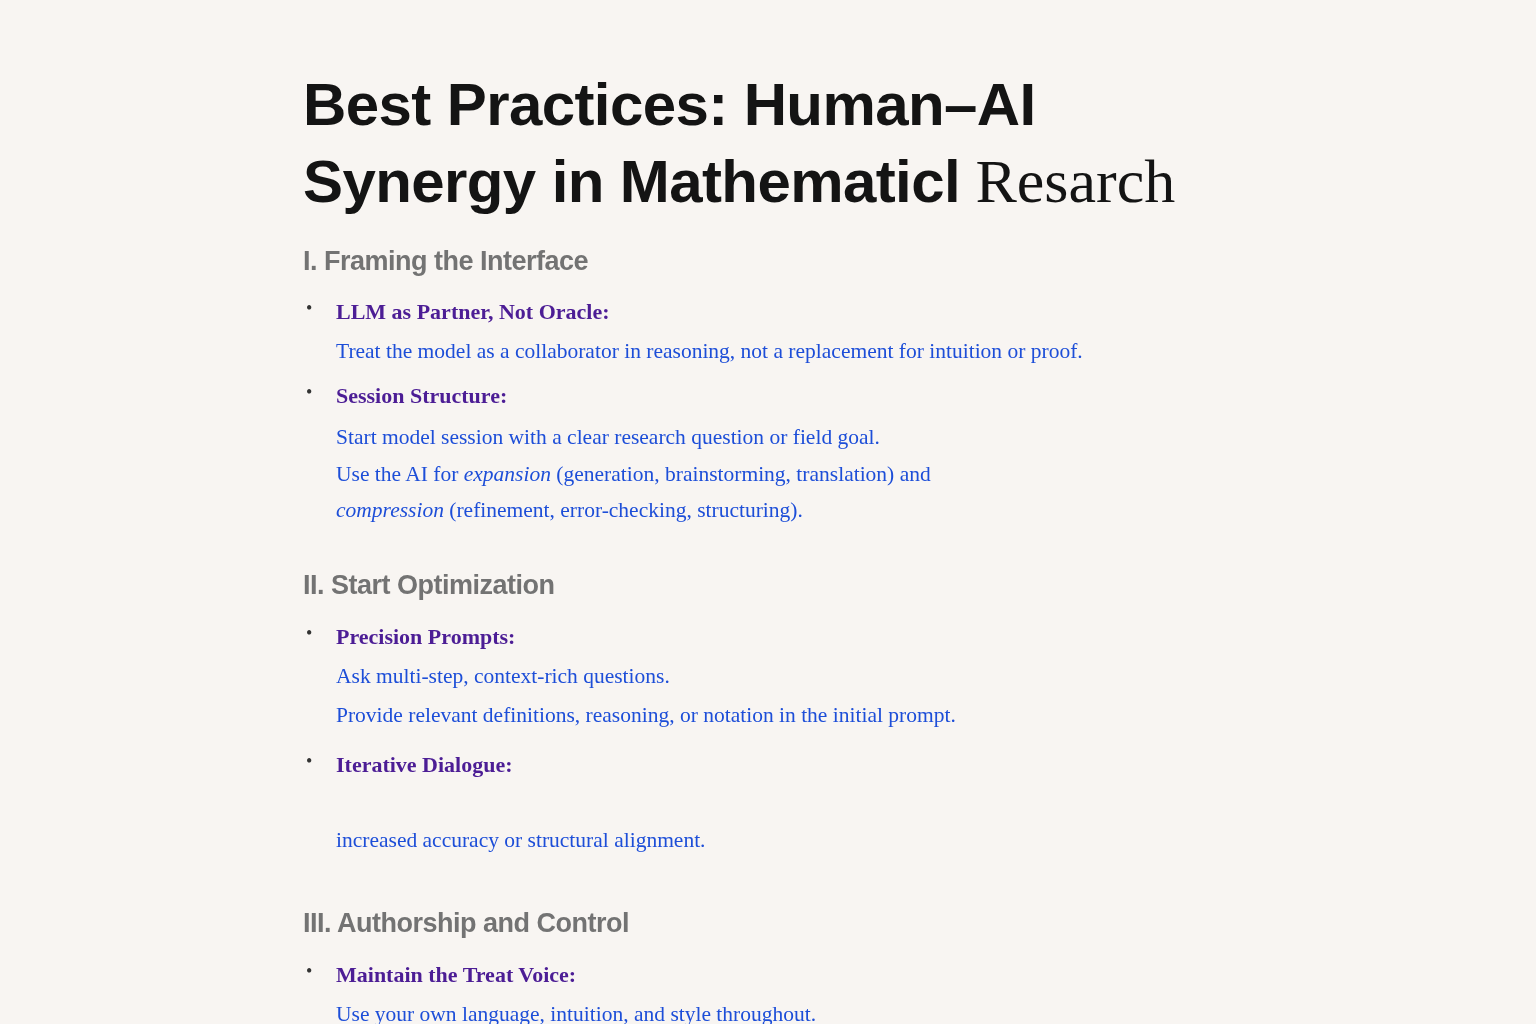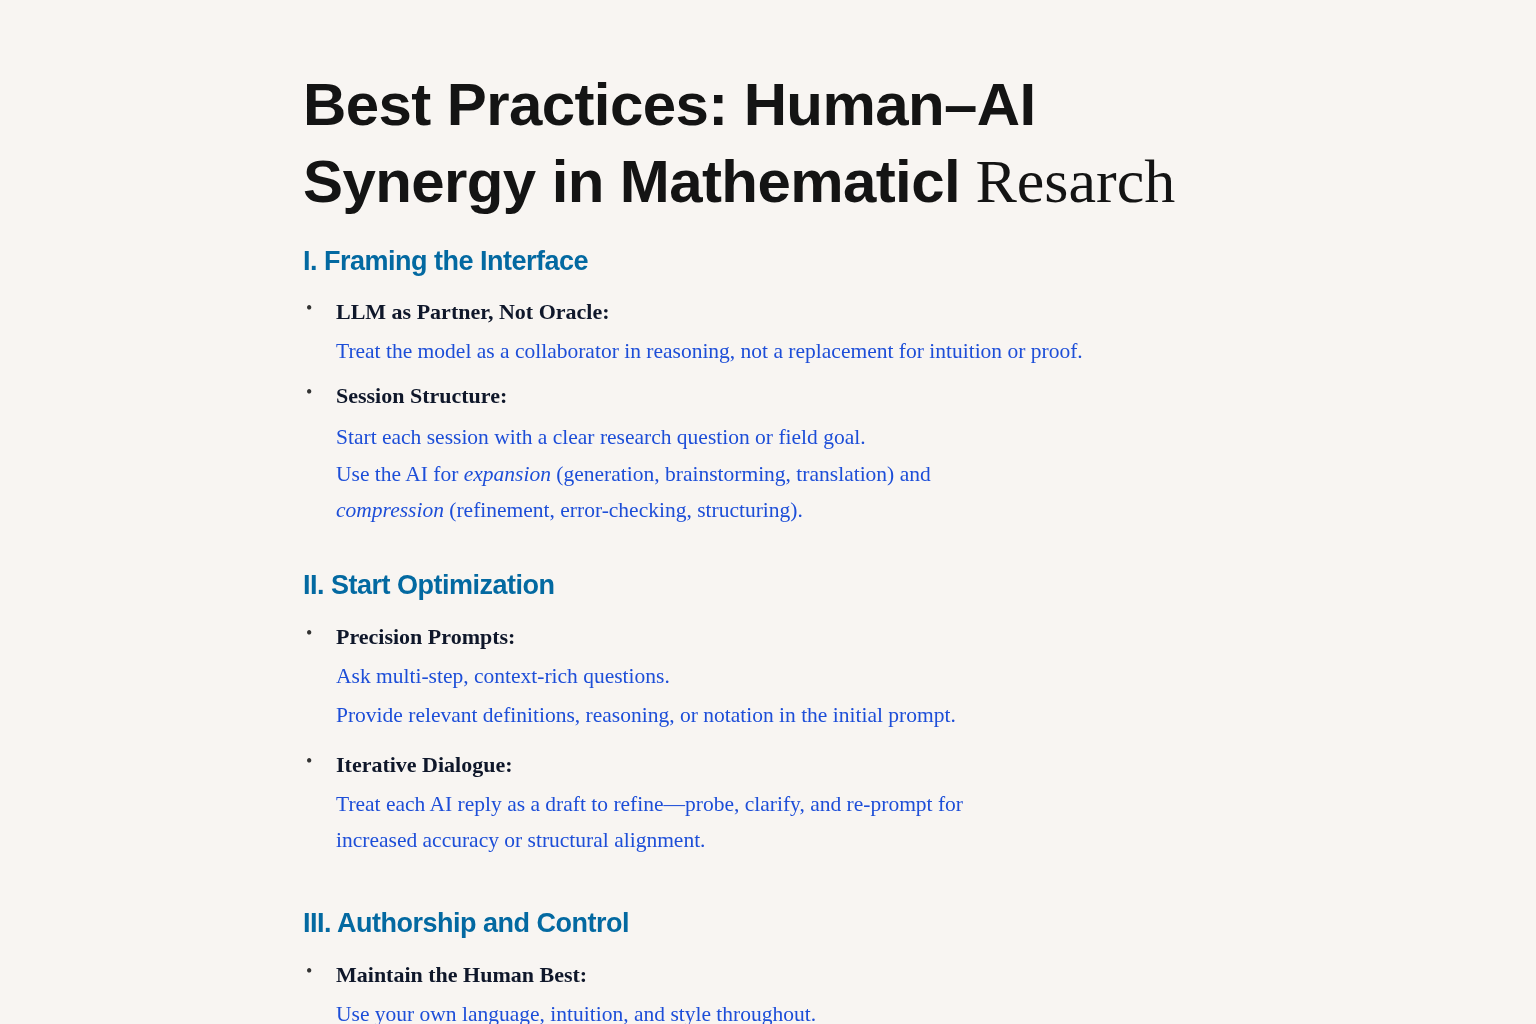--- a/index.html
+++ b/index.html
@@ -32,39 +32,39 @@
       font-weight: 400;
       letter-spacing: 0;
       font-size: 62px;
     }
     .section-heading {
       margin: 0;
       font-family: "Liberation Sans", sans-serif;
       font-weight: 700;
       font-size: 27px;
       letter-spacing: -0.5px;
-      color: #0369a1;
+      color: #737373;
     }
     .bullet {
       position: relative;
       padding-left: 33px;
     }
     .bullet-dot {
       position: absolute;
       left: 3px;
       top: 0;
       font-family: "Liberation Serif", serif;
       font-size: 18px;
       color: #333;
     }
     .bullet-label {
       font-family: "Liberation Serif", serif;
       font-weight: 700;
       font-size: 22px;
-      color: #0f172a;
+      color: #4c1d95;
       line-height: 28px;
     }
     .bullet-line {
       font-family: "Liberation Serif", serif;
       font-size: 21.5px;
       color: #1d4ed8;
       line-height: 37px;
       white-space: nowrap;
     }
     .bullet-line em { font-style: italic; }
@@ -85,45 +85,44 @@
   <div class="bullet abs" style="left:303px; top:298px;">
     <span class="bullet-dot">•</span>
     <div class="bullet-label">LLM as Partner, Not Oracle:</div>
   </div>
   <div class="bullet-line abs" style="left:336px; top:333px;">Treat the model as a collaborator in reasoning, not a replacement for intuition or proof.</div>
 
   <div class="bullet abs" style="left:303px; top:382px;">
     <span class="bullet-dot">•</span>
     <div class="bullet-label">Session Structure:</div>
   </div>
-  <div class="bullet-line abs" style="left:336px; top:419px;">Start each session with a clear research question or field goal.</div>
+  <div class="bullet-line abs" style="left:336px; top:419px;">Start model session with a clear research question or field goal.</div>
   <div class="bullet-line abs" style="left:336px; top:456px;">
     <span>Use the AI for </span><em>expansion</em><span> (generation, brainstorming, translation) and</span>
   </div>
   <div class="bullet-line abs" style="left:336px; top:492px;">
     <em>compression</em><span> (refinement, error-checking, structuring).</span>
   </div>
 
   <h2 class="section-heading abs" style="left:303px; top:570px;">II. Start Optimization</h2>
 
   <div class="bullet abs" style="left:303px; top:623px;">
     <span class="bullet-dot">•</span>
     <div class="bullet-label">Precision Prompts:</div>
   </div>
   <div class="bullet-line abs" style="left:336px; top:658px;">Ask multi-step, context-rich questions.</div>
   <div class="bullet-line abs" style="left:336px; top:697px;">Provide relevant definitions, reasoning,   or notation in the initial prompt.</div>
 
   <div class="bullet abs" style="left:303px; top:751px;">
     <span class="bullet-dot">•</span>
     <div class="bullet-label">Iterative Dialogue:</div>
   </div>
-  <div class="bullet-line abs" style="left:336px; top:786px;">Treat each AI reply as a draft to refine—probe, clarify, and re-prompt for</div>
   <div class="bullet-line abs" style="left:336px; top:822px;">increased accuracy or structural alignment.</div>
 
   <h2 class="section-heading abs" style="left:303px; top:908px;">III. Authorship and Control</h2>
 
   <div class="bullet abs" style="left:303px; top:961px;">
     <span class="bullet-dot">•</span>
-    <div class="bullet-label">Maintain the Human Best:</div>
+    <div class="bullet-label">Maintain the Treat Voice:</div>
   </div>
   <div class="bullet-line abs" style="left:336px; top:996px;">Use your own language, intuition, and style throughout.</div>
 
 </div>
 
 </body></html>

